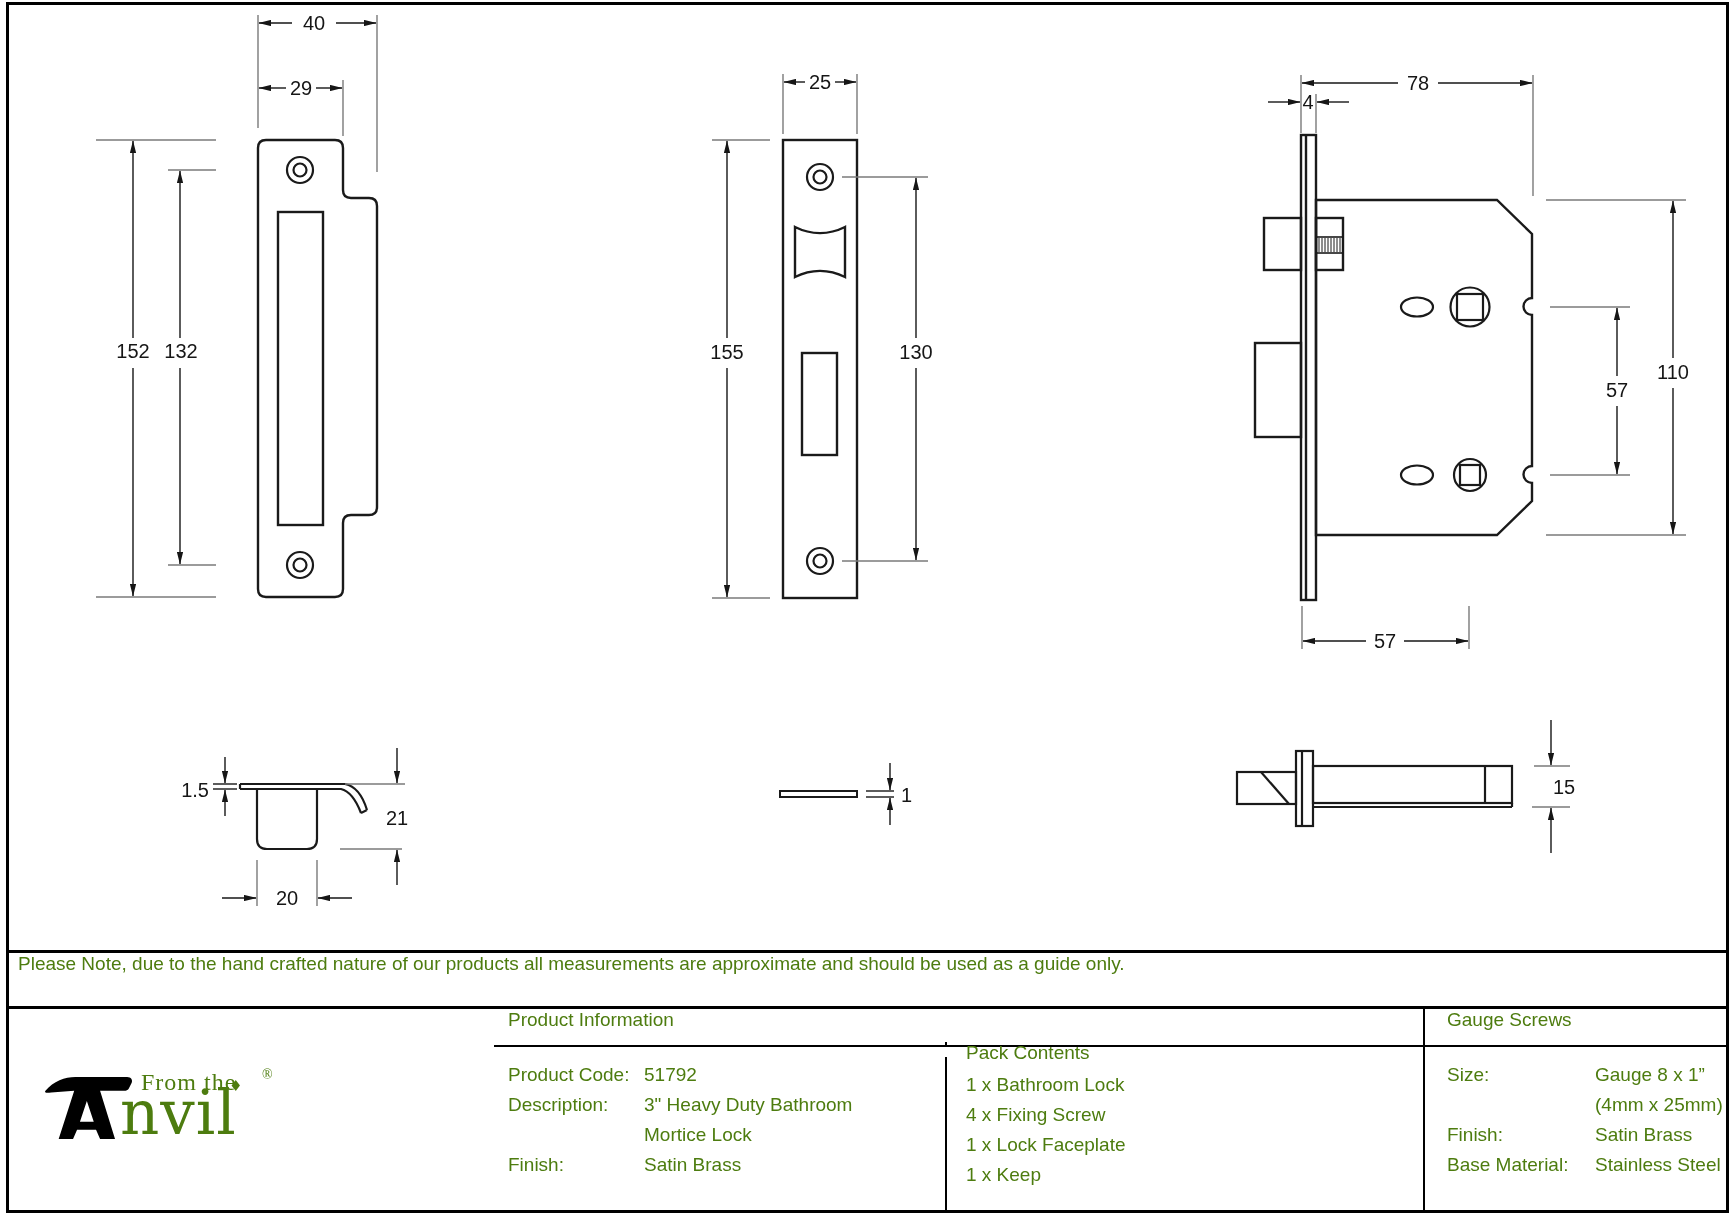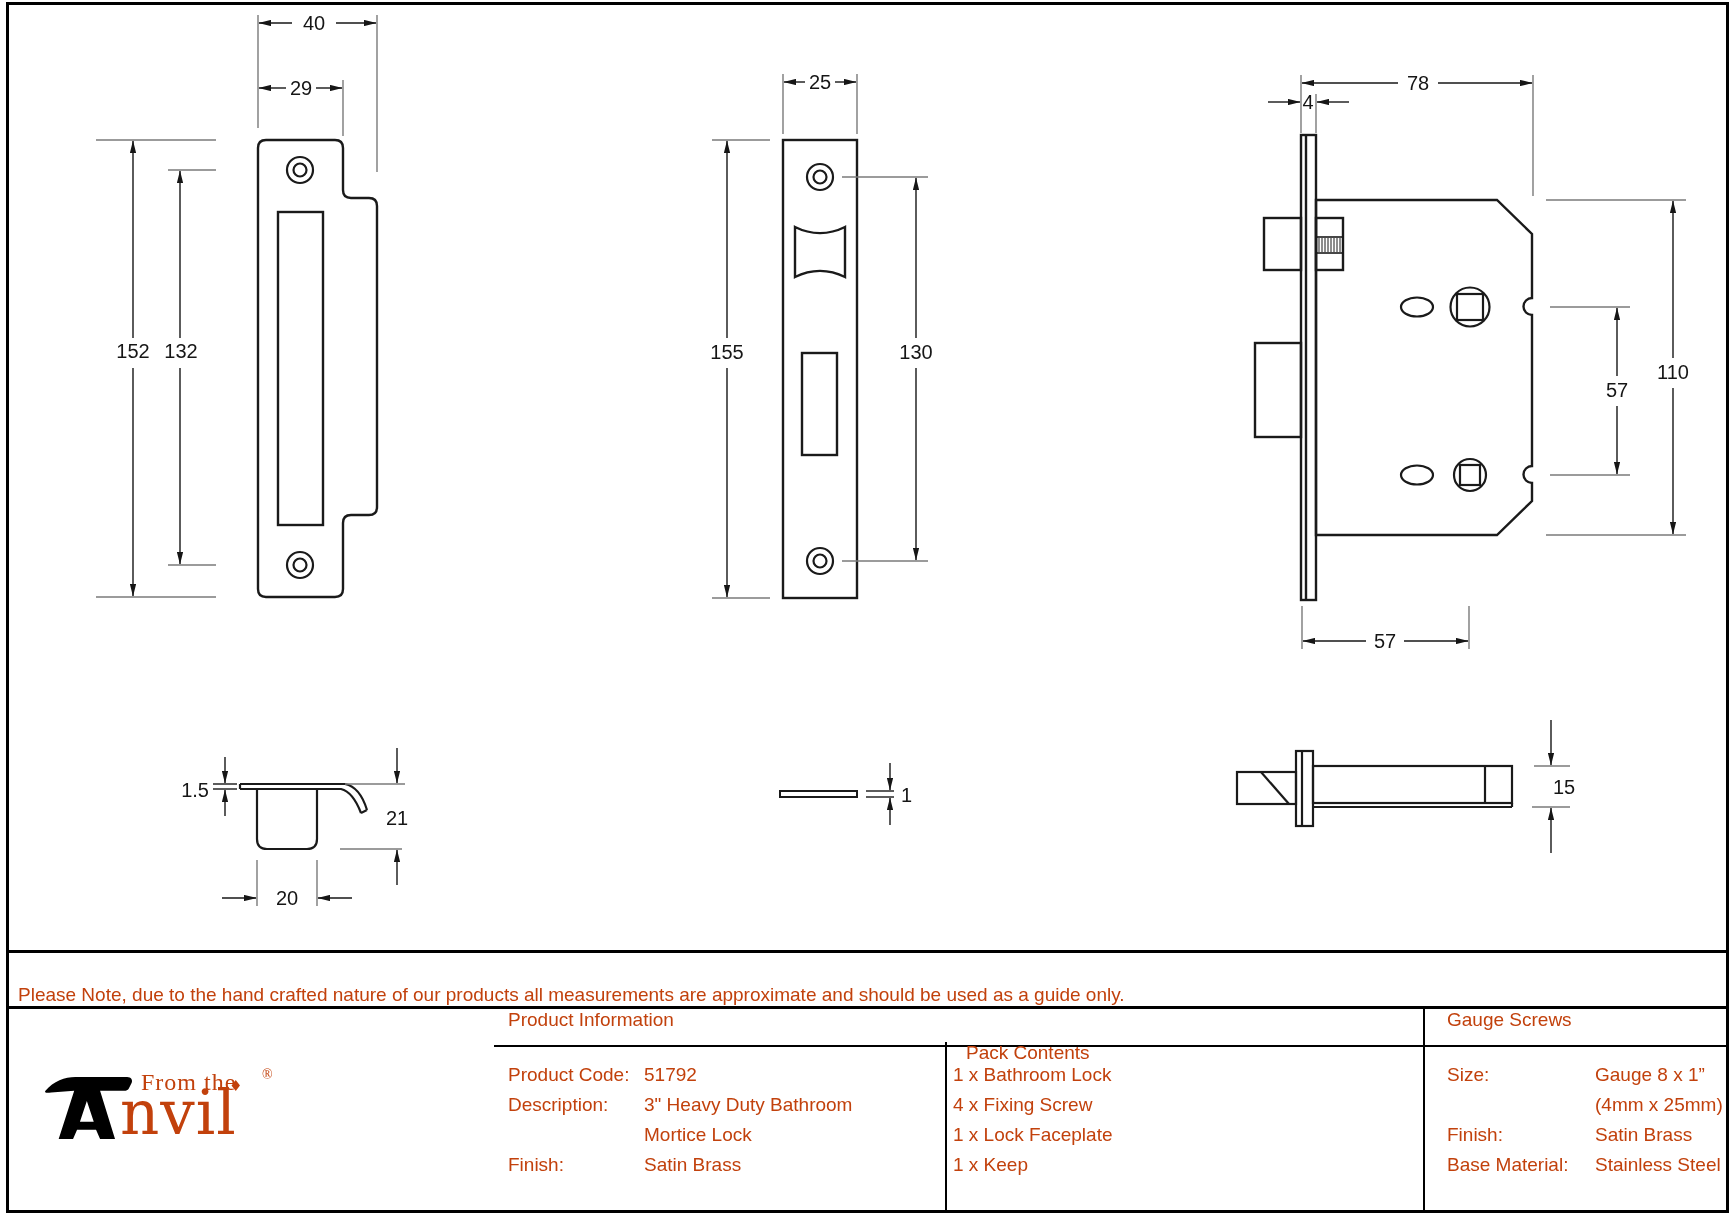--- a/index.html
+++ b/index.html
@@ -1,38 +1,38 @@
 <!DOCTYPE html>
 <html><head>
 <meta charset="utf-8">
 <style>
   html,body{margin:0;padding:0;background:#fff;}
   .page{position:relative;width:1735px;height:1217px;background:#fff;
-        font-family:"Liberation Sans",sans-serif;color:#c2410c;overflow:hidden;}
+        font-family:"Liberation Sans",sans-serif;color:#4d7c0f;overflow:hidden;}
   .frame{position:absolute;left:6px;top:2px;width:1723px;height:1211px;
          border:3px solid #000;box-sizing:border-box;}
   svg text{font-family:"Liberation Sans",sans-serif;font-size:20px;fill:#161616;}
 
   
   .panel{position:absolute;left:6px;top:950px;width:1723px;height:263px;box-sizing:border-box;
          border-top:3px solid #000;display:grid;
          grid-template-columns:488px 451px 478px 1fr;
          grid-template-rows:56px 38px 1fr;font-size:19px;}
-  .note{grid-column:1/5;border-bottom:3px solid #000;display:flex;align-items:flex-end;
+  .note{grid-column:1/5;border-bottom:3px solid #000;display:flex;align-items:flex-start;
         padding-left:12px;box-sizing:border-box;}
   .hcell{border-bottom:2.5px solid #000;display:flex;box-sizing:border-box;}
   .bcell{box-sizing:border-box;padding-top:13px;line-height:30px;}
   .c2{border-left:2.5px solid #000;}
   .pi-h{padding-left:14px;}
   .pc-h{padding-left:19px;margin-top:33px;}
   .fs-h{padding-left:22px;}
   .kv{display:flex;}
   .kv .k{flex:0 0 150px;padding-left:14px;box-sizing:border-box;}
   .fs .k{flex:0 0 170px;padding-left:22px;box-sizing:border-box;}
-  .pc-b{padding-left:6px;}
+  .pc-b{padding-left:19px;margin-top:10px;}
   .logo-cell{grid-row:2/4;border-left:2.5px solid #000;position:relative;}
   .logo-box{position:absolute;left:0;top:0;width:100%;height:100%;}
   .fromthe{position:absolute;left:133px;top:60px;font-family:"Liberation Serif",serif;
            font-size:24px;letter-spacing:1px;}
   .diamond{position:absolute;left:221px;top:68px;font-size:15px;font-family:"DejaVu Sans",sans-serif;}
   .nvil{position:absolute;left:112px;top:68px;font-family:"DejaVu Serif","Liberation Serif",serif;
         font-size:61px;letter-spacing:1px;}
   .reg{position:absolute;left:254px;top:58px;font-size:14px;font-family:"Liberation Serif",serif;}
 </style>
 </head>

